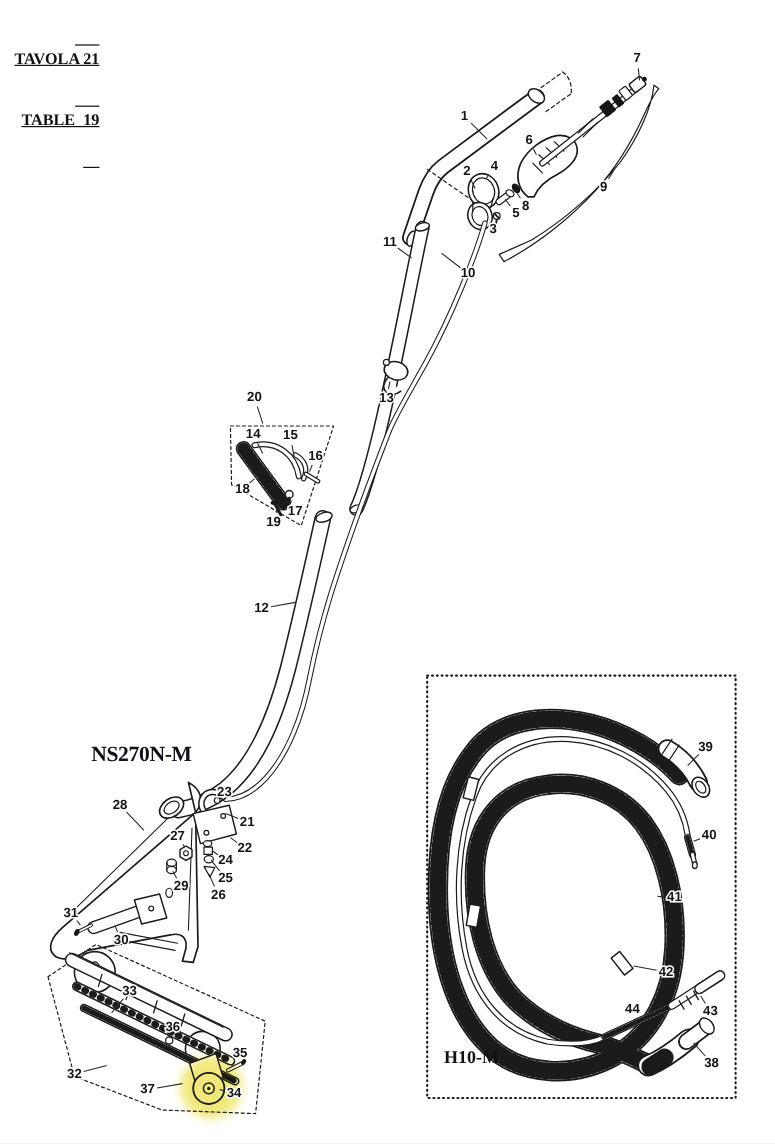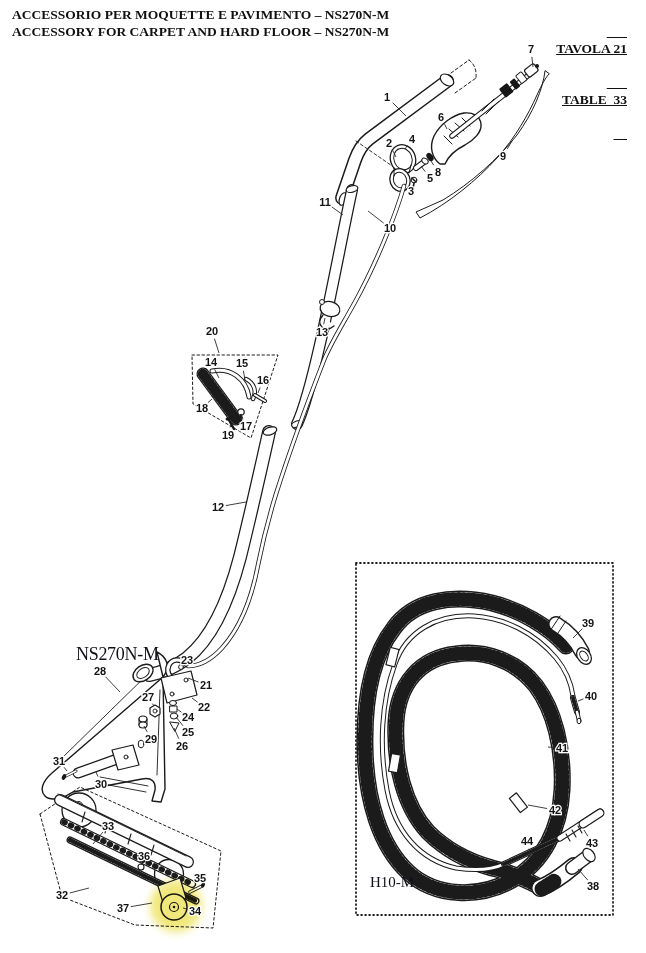--- a/index.html
+++ b/index.html
@@ -1,41 +1,37 @@
 <!DOCTYPE html>
 <html><head>
 <meta charset="utf-8">
 <style>
   html,body{margin:0;padding:0;background:#e8e8e8;}
   .page{position:relative;width:646px;height:953px;background:#ffffff;overflow:hidden;
         font-family:"Liberation Serif",serif;}
   .hdr{position:absolute;top:6px;left:12px;right:19px;display:flex;justify-content:space-between;}
   .hdr-left,.hdr-right{font-weight:bold;font-size:13.5px;line-height:17px;color:#111;}
   .hdr-right{text-align:right;white-space:pre;text-decoration:underline;}
-  .model-label{position:absolute;left:76px;top:644px;font-weight:normal;font-size:18px;
+  .model-label{position:absolute;left:76px;top:618px;font-weight:bold;font-size:18px;
                letter-spacing:-0.3px;color:#101018;}
-  .inset-label{position:absolute;left:370px;top:874px;font-weight:normal;font-size:15px;color:#101018;}
+  .inset-label{position:absolute;left:370px;top:874px;font-weight:bold;font-size:15px;color:#101018;}
   svg.art{position:absolute;left:0;top:0;}
   #labels text{font:bold 11px "Liberation Sans",sans-serif;fill:#141414;text-anchor:middle;
                dominant-baseline:central;paint-order:stroke;stroke:#ffffff;stroke-width:2.5px;}
   #leaders line{stroke:#2a2a2a;stroke-width:0.9;}
 </style>
 </head>
 <body>
 
 <div class="page">
 
   <div class="hdr">
-    <div class="hdr-left">
-      <div>ACCESSORIO PER MOQUETTE E PAVIMENTO – NS270N-M</div>
-      <div>ACCESSORY FOR CARPET AND HARD FLOOR – NS270N-M</div>
-    </div>
     <div class="hdr-right">
       <div>TAVOLA 21</div>
-      <div>TABLE  33</div>
+      <div>TABLE  19</div>
     </div>
   </div>
 
   <svg class="art" width="646" height="953" viewBox="0 0 646 953">
     <defs>
       <filter id="soft" x="-60%" y="-60%" width="220%" height="220%">
         <feGaussianBlur stdDeviation="4"></feGaussianBlur>
       </filter>
     </defs>
 

